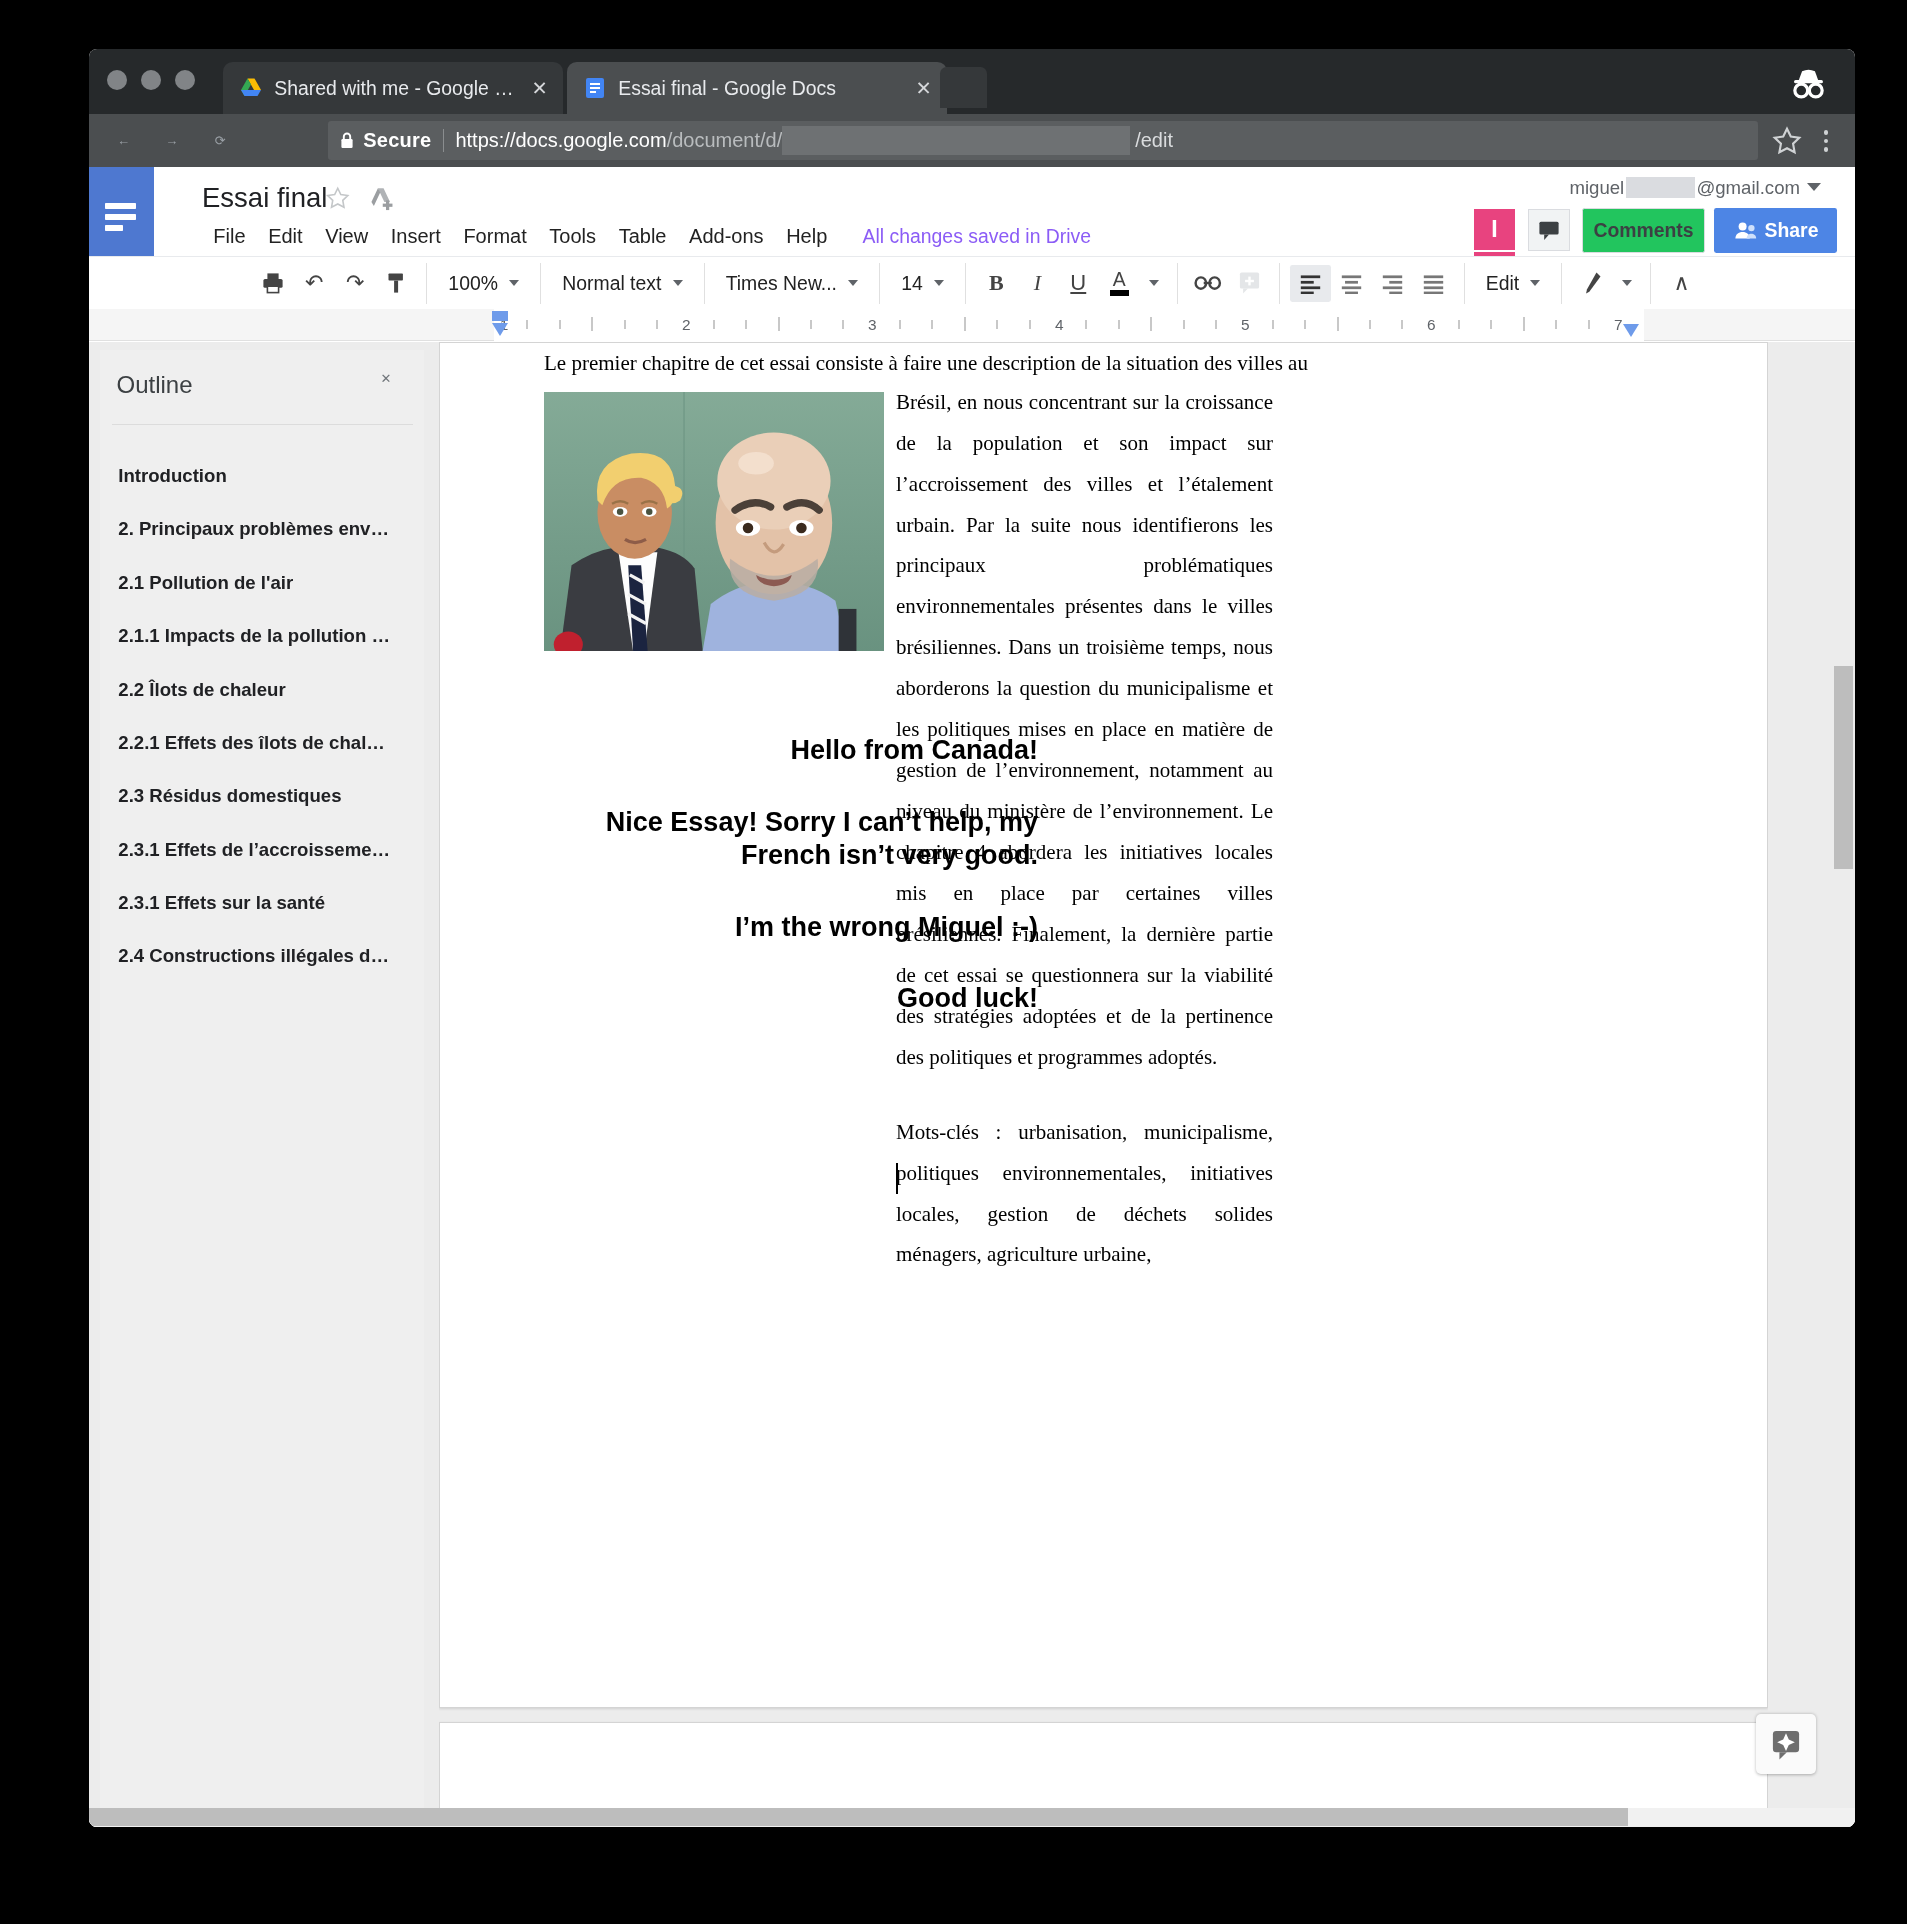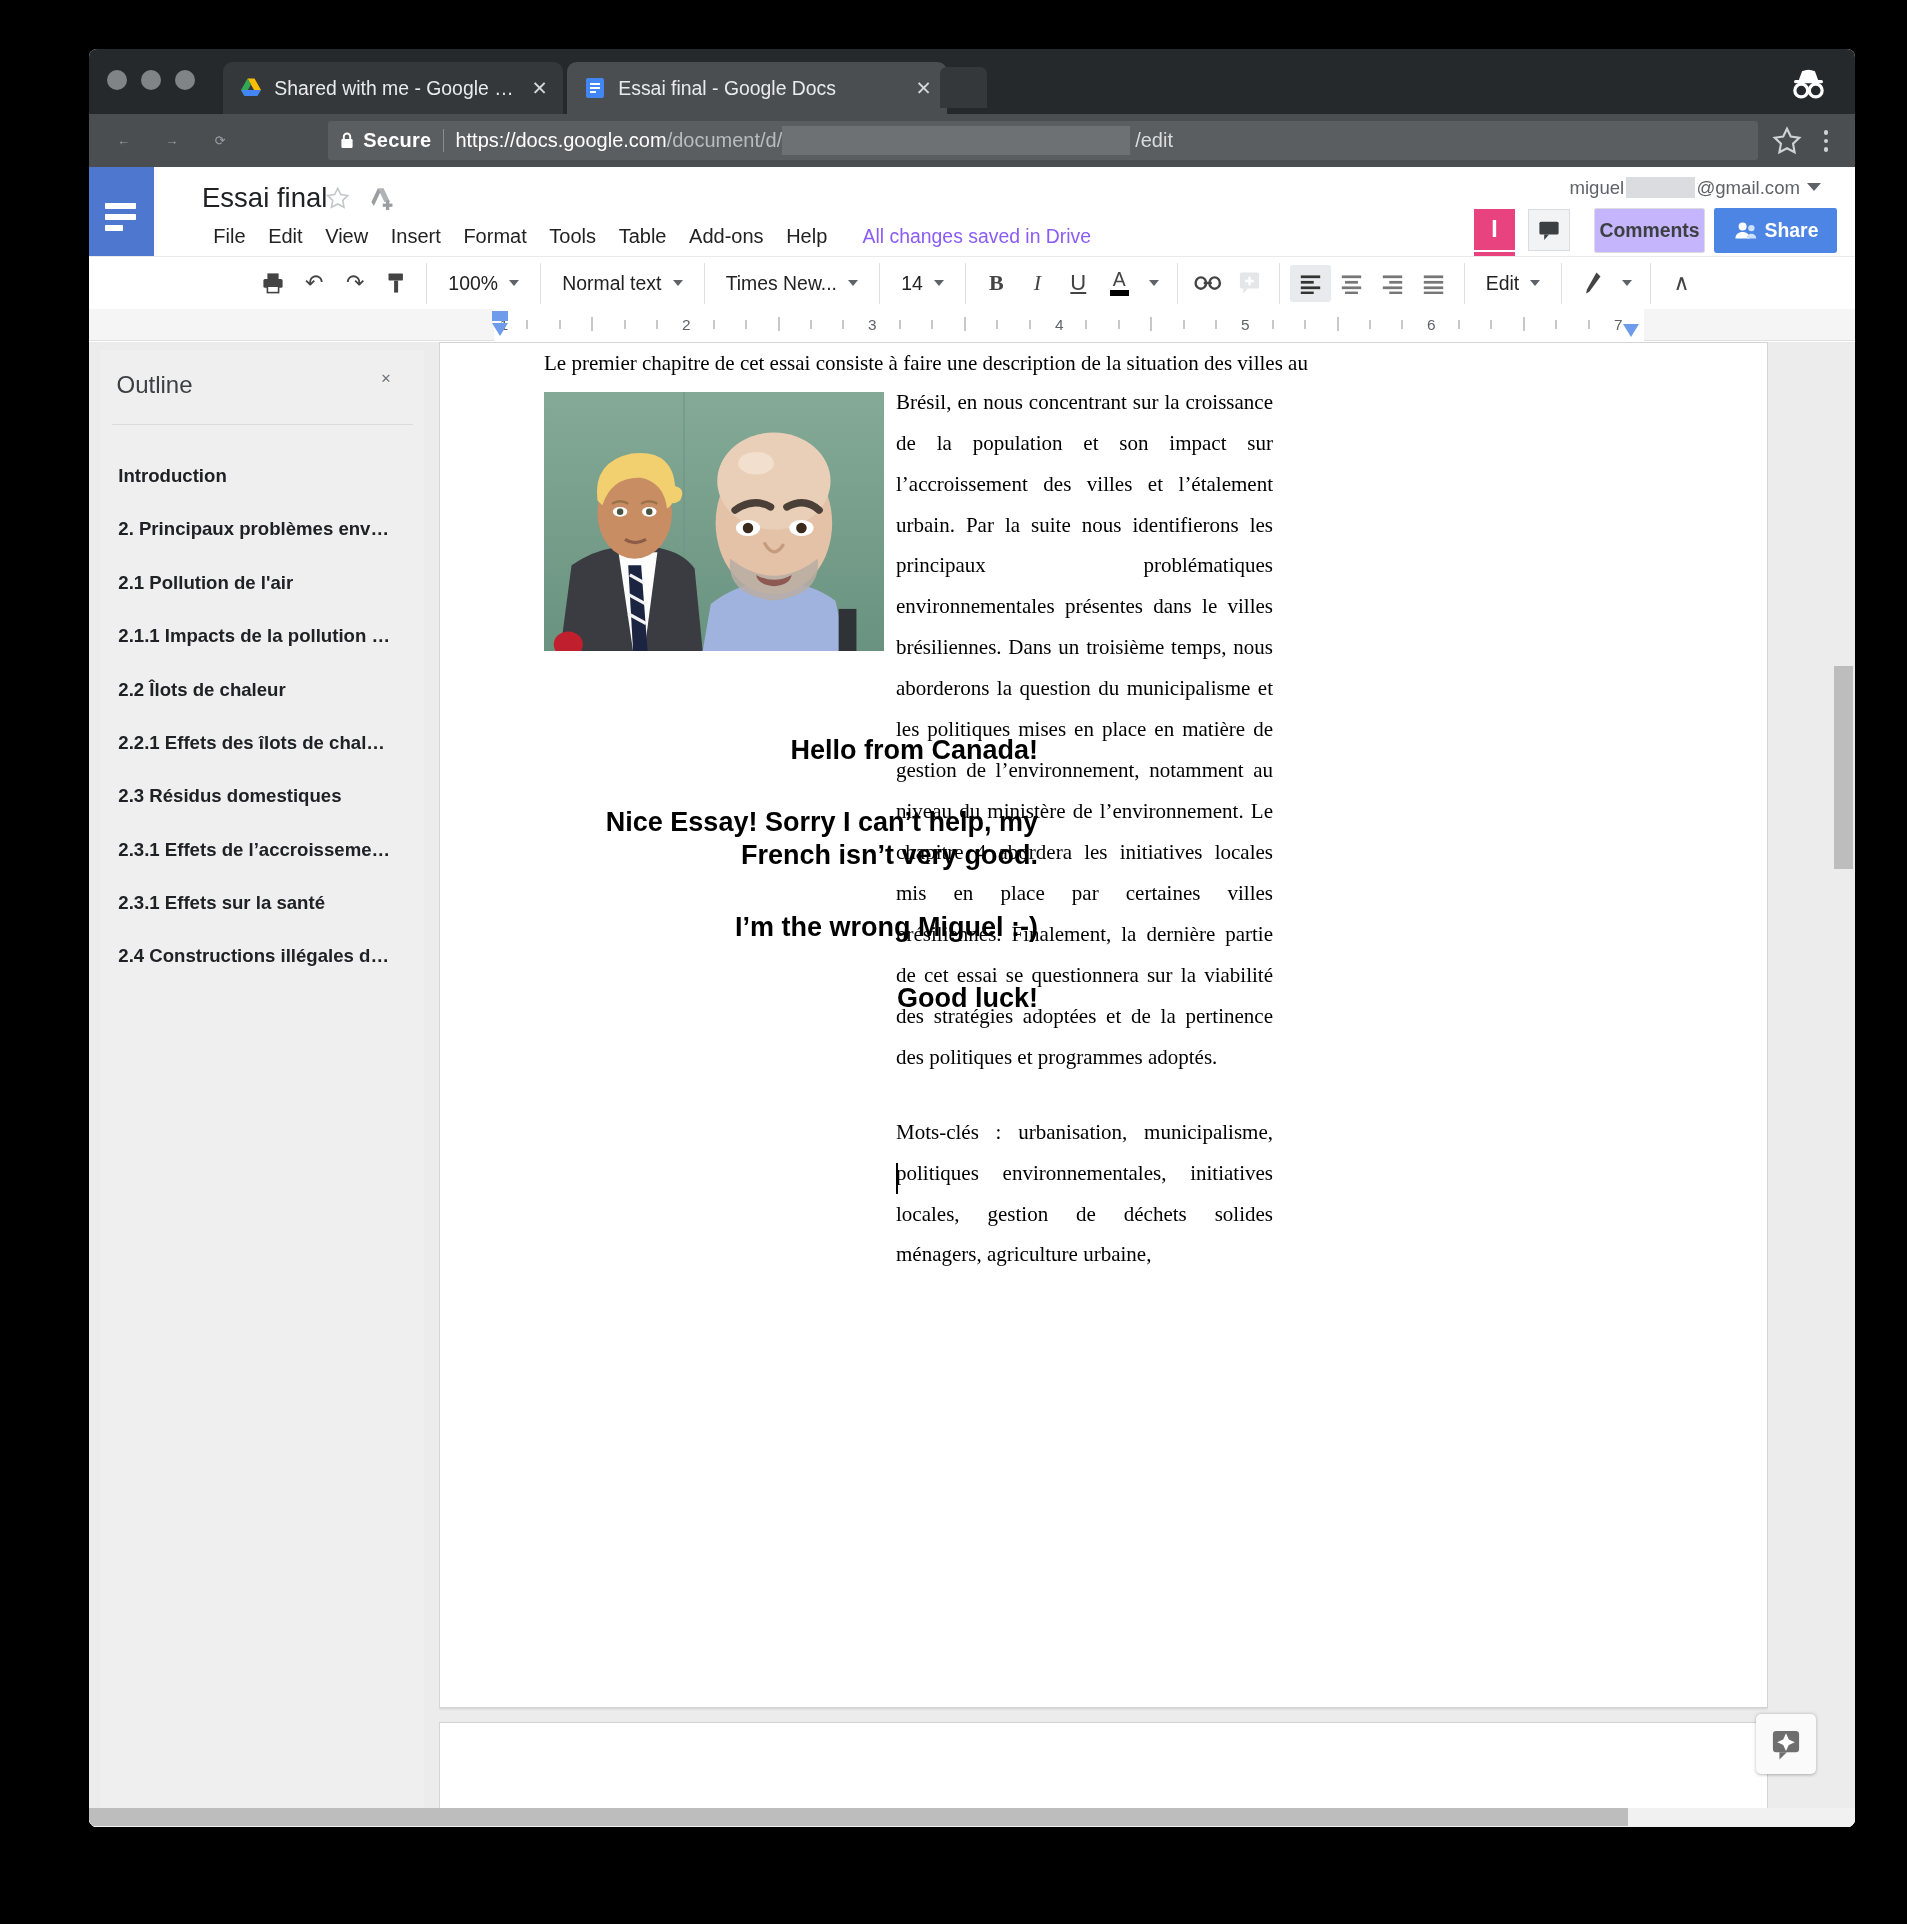--- a/index.html
+++ b/index.html
@@ -154,22 +154,22 @@
     color: #fff; font-size: 23px; font-weight: bold;
   }
   #presence-avatar .underline { position:absolute; left:0; bottom:-7.3px; width:41px; height:5.7px; background:#e8437f; }
   #comment-icon-btn {
     position: absolute; right: 267px; top: 42px;
     width: 42px; height: 42px; background: #f1f3f4; border: 0.8px solid #dadce0;
     display:flex; align-items:center; justify-content:center;
   }
   #comments-button {
     position: absolute; right: 132px; top: 41px;
-    width: 111px; height: 45px;
-    border: 0.8px solid #dadce0; background: #c4b5fd;
+    width: 123px; height: 45px;
+    border: 0.8px solid #dadce0; background: #22c55e;
     border-radius: 2.4px;
     display: flex; align-items: center; justify-content: center;
     font-size: 19.4px; color: #3c4043; font-weight: bold;
   }
   #share-button {
     position: absolute; right: 0; top: 41px;
     width: 123px; height: 45px;
     background: #4d85e5; border-radius: 2.4px;
     display: flex; align-items: center; justify-content: center; gap: 8px;
     color: #fff; font-size: 19.4px; font-weight: bold;

